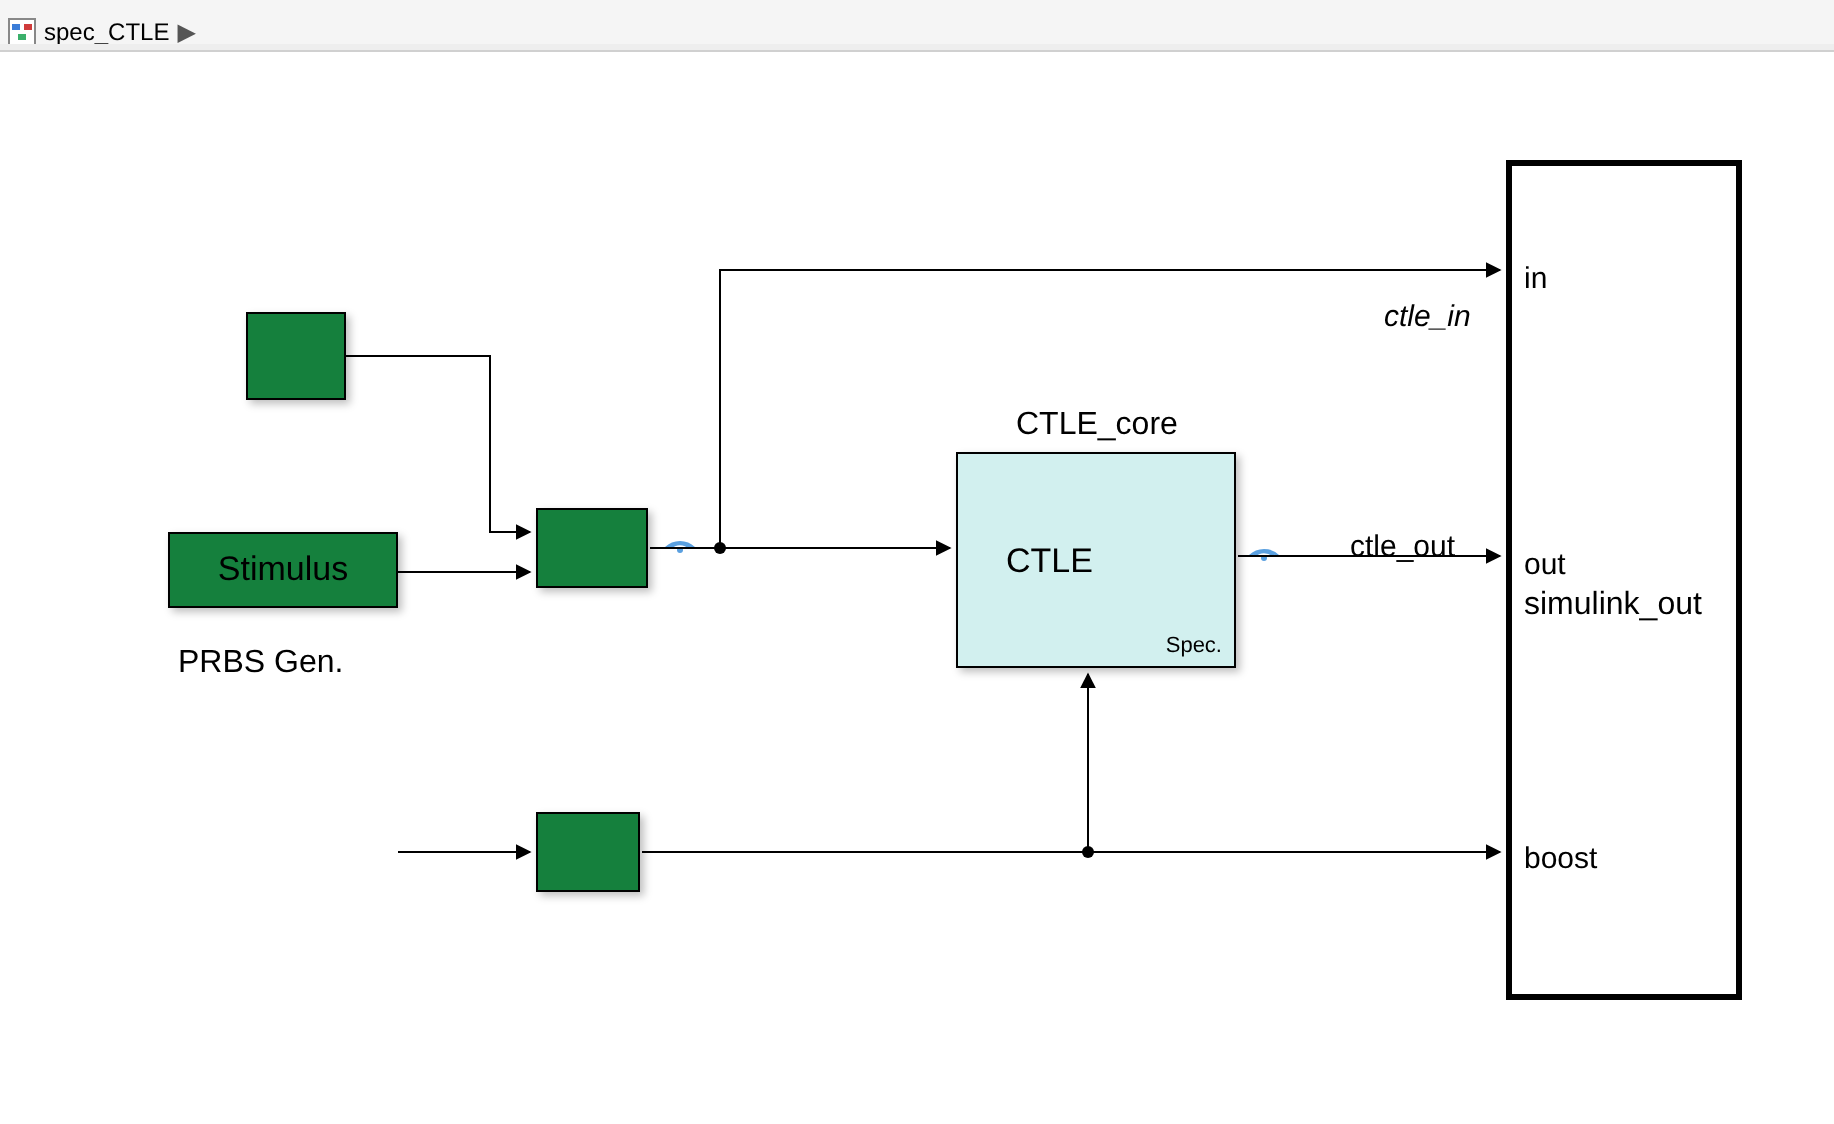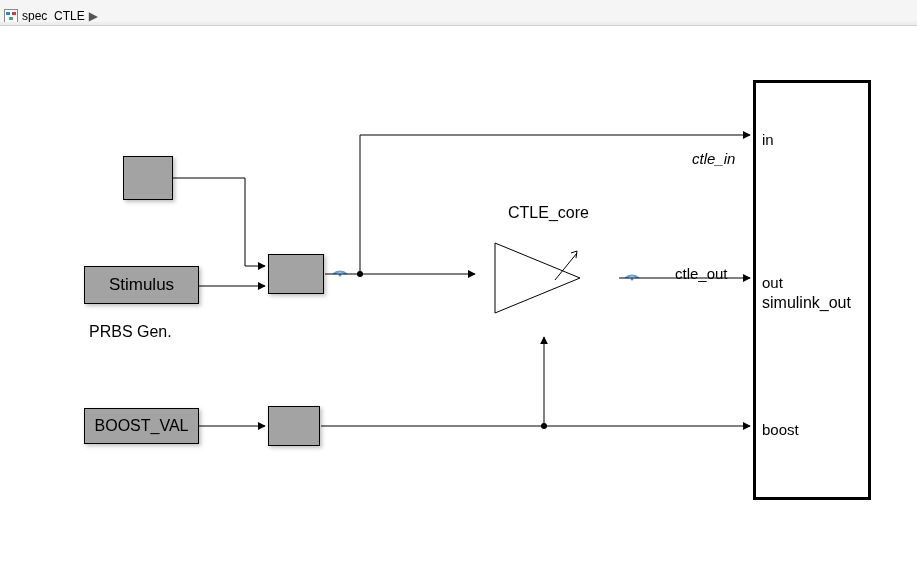--- a/index.html
+++ b/index.html
@@ -42,21 +42,21 @@
   }
   svg.diag {
     position:absolute;
     top:0; left:0;
     width:917px; height:534px;
     overflow:visible;
   }
   .block {
     position: absolute;
     border: 1px solid #000;
-    background: #a3a3a3;
+    background: #15803d;
     box-shadow: 2px 2px 4px rgba(0,0,0,0.25);
     display: flex;
     align-items: center;
     justify-content: center;
   }
   .label {
     position:absolute;
     font-size:15px;
     white-space: nowrap;
   }
@@ -174,29 +174,30 @@
     <path d="M544,398 L544,309" stroke="#000" fill="none" marker-end="url(#arrow)"></path>
   </svg>
 
   <div class="block" style="left:123px; top:128px; width:50px; height:44px;"></div>
 
   <div class="block" style="left:84px; top:238px; width:115px; height:38px; font-size:17px;">
     <span>Stimulus</span>
   </div>
   <div class="label big" style="left:89px; top:283px;margin-top:12px;">PRBS Gen.</div>
 
-  <div class="block" style="left:84px; top:380px; width:115px; height:36px; font-size:16px;">
-    <span>BOOST_VAL</span>
+
+  <div class="block" style="left:268px; top:226px; width:56px; height:40px;"></div>
+
+  <div class="block" style="left:268px; top:378px; width:52px; height:40px;"></div>
+
+  <div class="label big" style="left:508px; top:176px;">CTLE_core</div>
+  <div class="ctle-block" style="left:478px; top:198px; width:140px; height:108px;">
+    <span style="position:absolute; left:24px; top:44px; font-size:17px;">CTLE</span>
+    <span style="position:absolute; right:6px; bottom:4px; font-size:11px;">Spec.</span>
   </div>
-
-  <div class="block" style="left:268px; top:226px; width:56px; height:40px;"></div>
-
-  <div class="block" style="left:268px; top:378px; width:52px; height:40px;"></div>
-
-  <div class="label big" style="left:508px; top:176px;">CTLE_core</div>
 
   <div class="output-block" style="left:753px; top:52px; width:118px; height:420px;">
     <span class="port-label" style="left:6px; top:48px;">in</span>
     <span class="port-label" style="left:6px; top:191px;">out</span>
     <span class="port-label" style="left:6px; top:338px;">boost</span>
   </div>
   <div class="label big" style="left:762px; top:266px;">simulink_out</div>
 
   <div class="label" style="left:692px; top:122px;font-style:italic;">ctle_in</div>
   <div class="label" style="left:675px; top:237px;">ctle_out</div>

